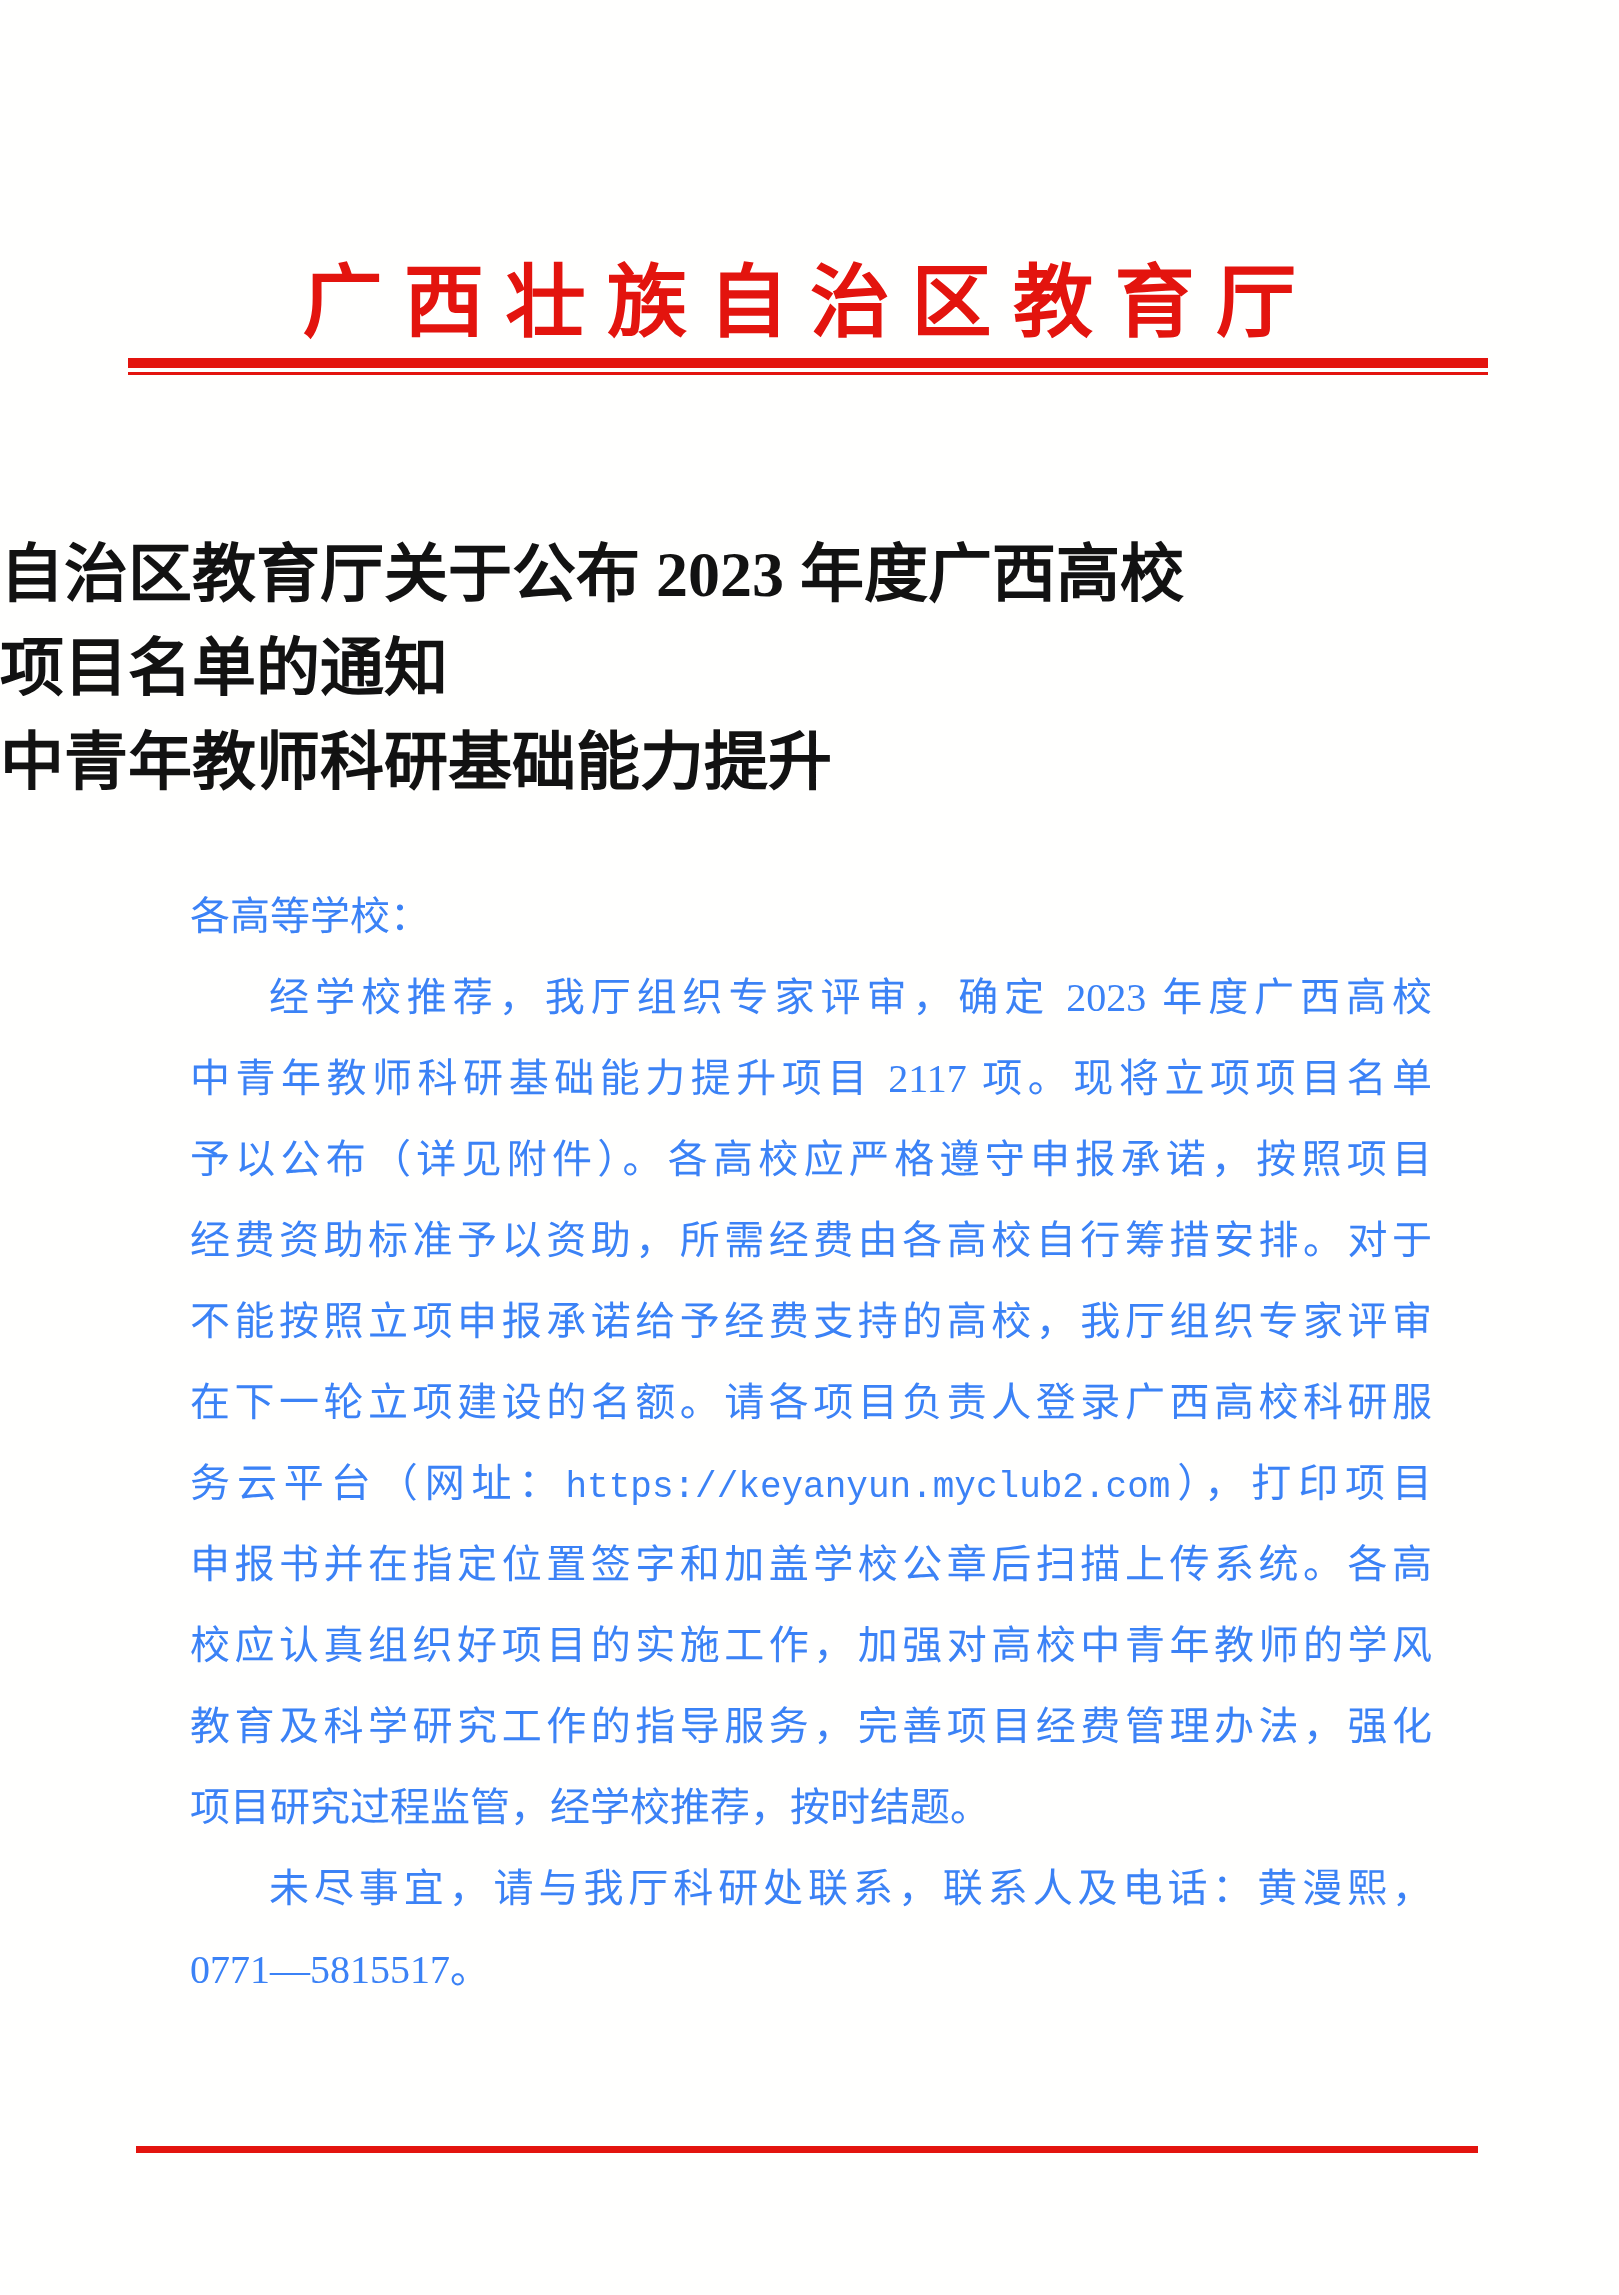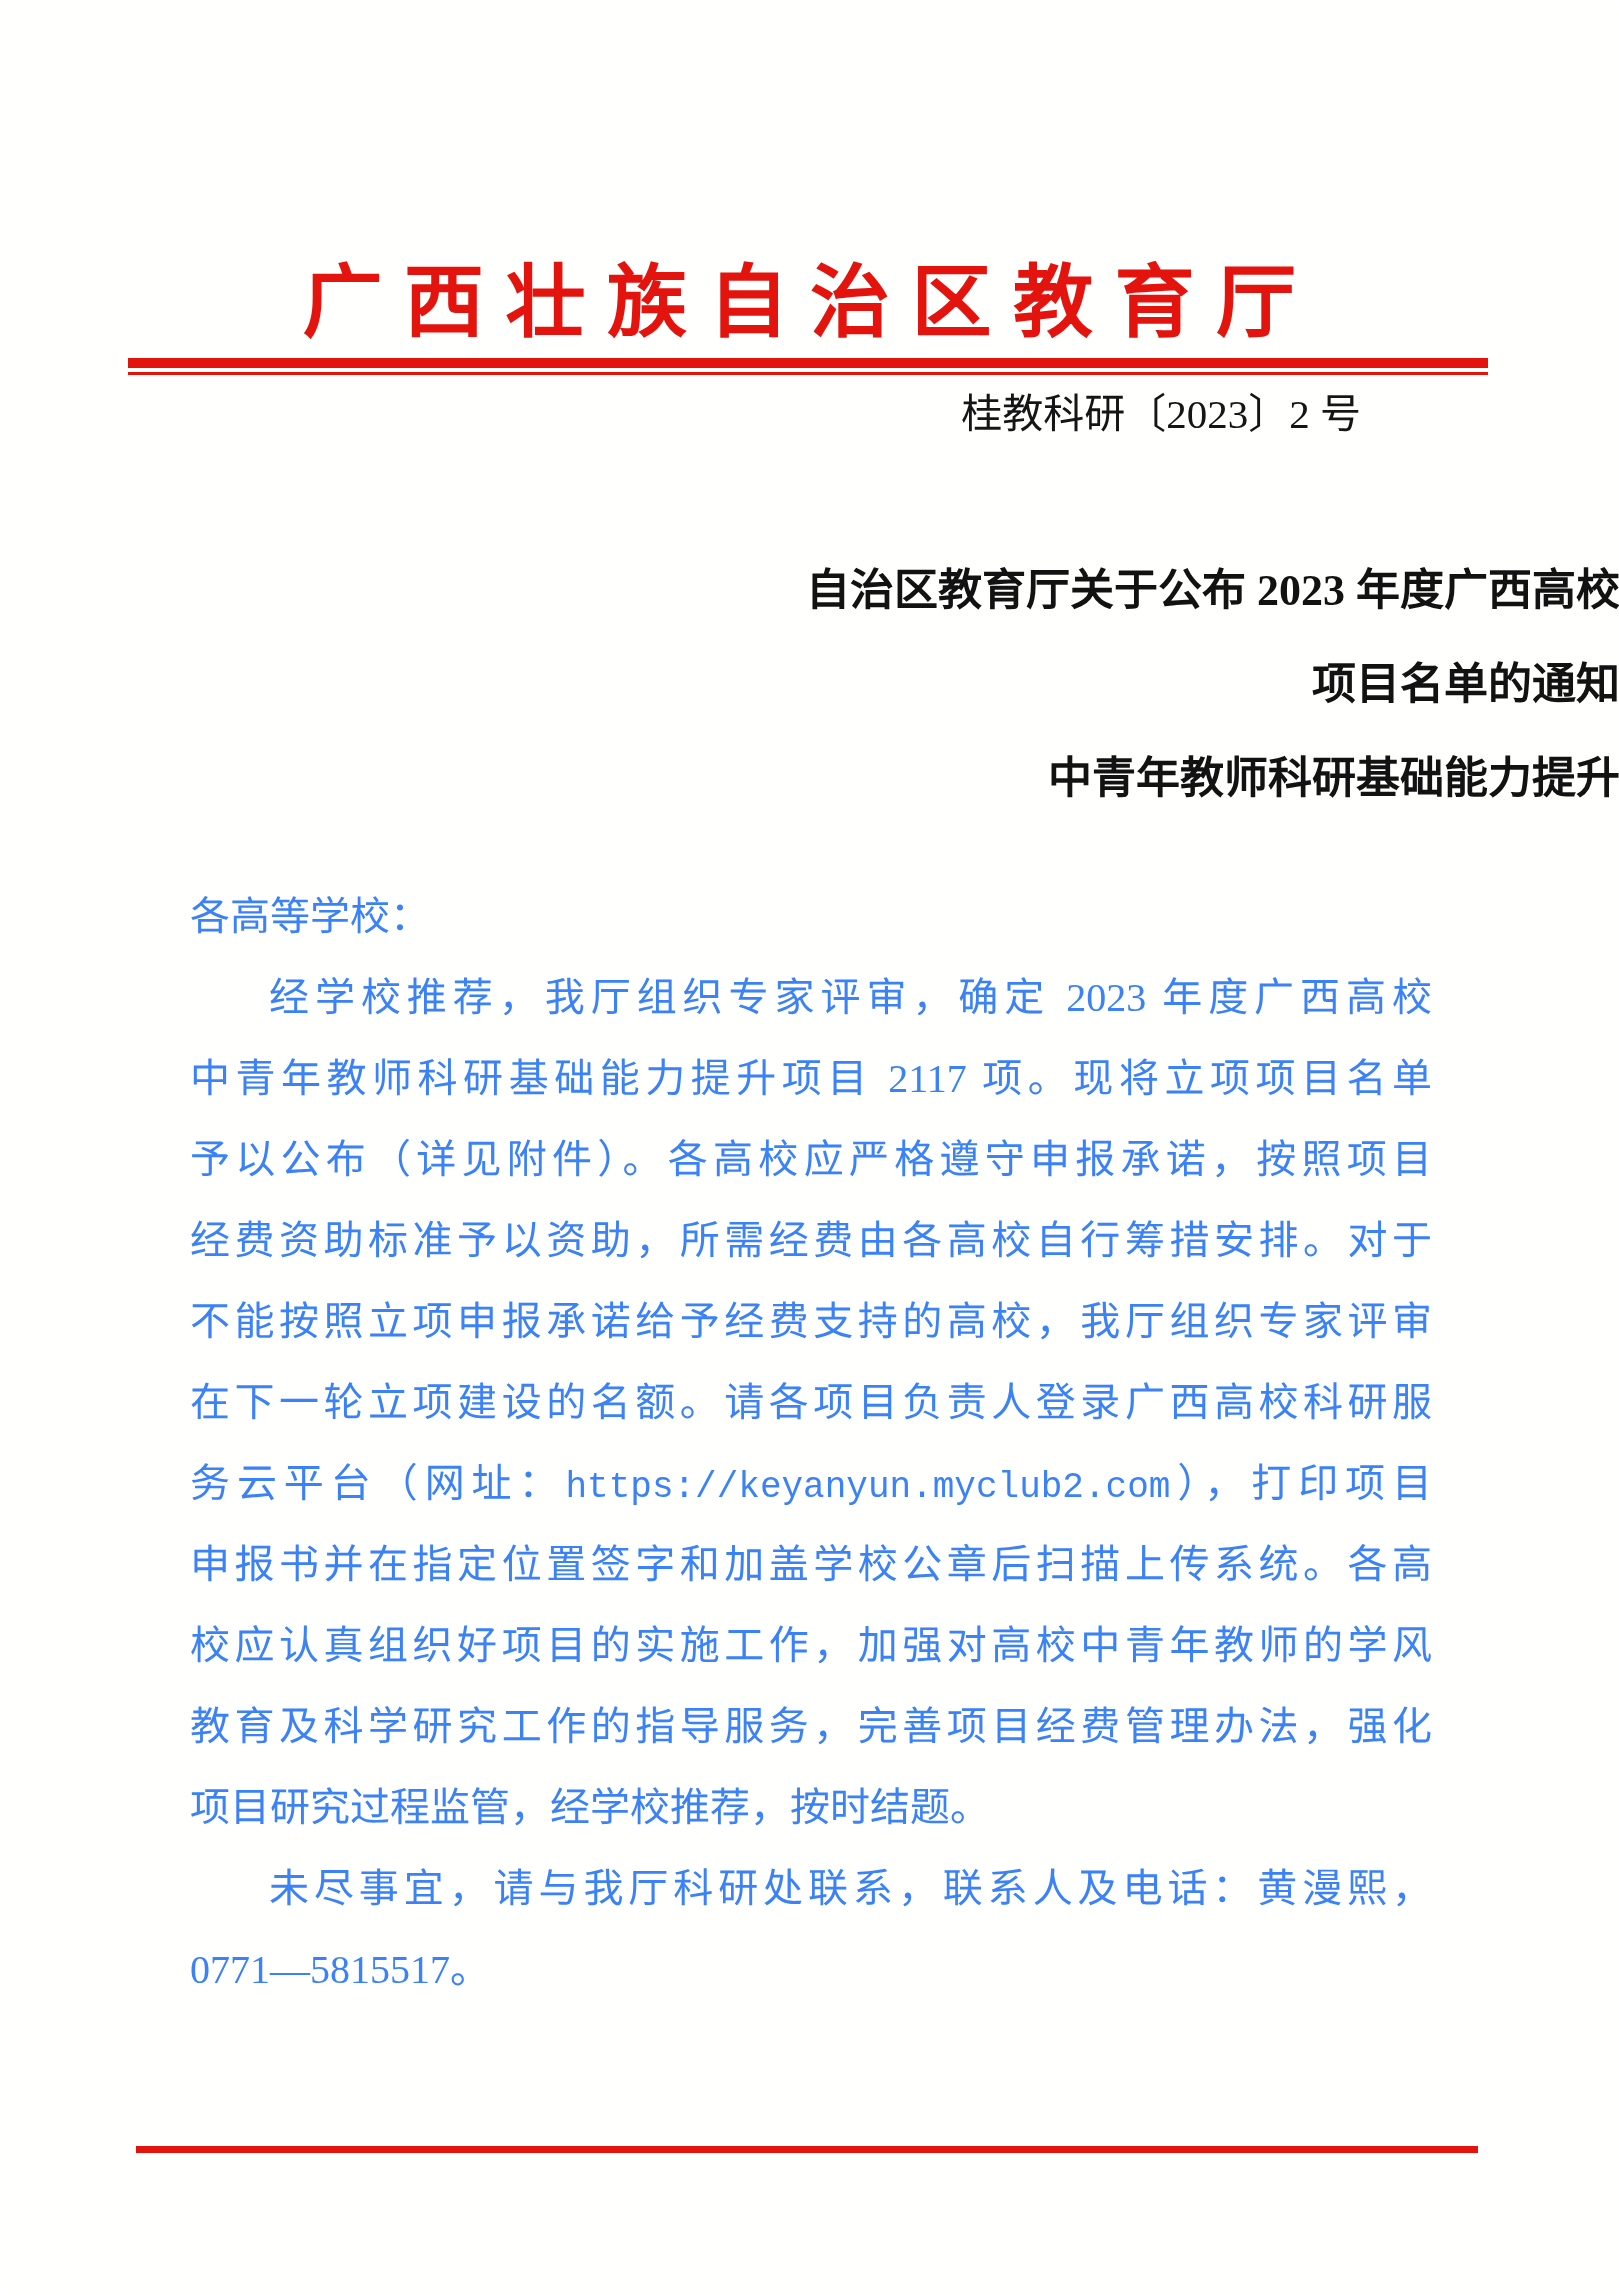--- a/index.html
+++ b/index.html
@@ -57,26 +57,26 @@
     right: 259px;
     font-size: 41px;
     line-height: 50px;
     color: #151515;
     white-space: nowrap;
   }
 
   
   .notice-title {
     position: absolute;
-    top: 544px;
+    top: 528px;
     left: 0;
     width: 100%;
-    text-align: right;
+    text-align: left;
     font-weight: 700;
-    font-size: 44px;
+    font-size: 64px;
     color: #121212;
   }
   .t-line {
     height: 94px;
     line-height: 94px;
     white-space: nowrap;
   }
 
   
   .body-text {
@@ -116,21 +116,20 @@
 </head>
 <body>
 
 <div class="page">
 
   <div class="letterhead">广西壮族自治区教育厅</div>
 
   <div class="rule-thick"></div>
   <div class="rule-thin"></div>
 
-  <div class="doc-number">桂教科研〔2023〕2 号</div>
 
   <div class="notice-title">
     <div class="t-line">自治区教育厅关于公布 2023 年度广西高校</div>
     <div class="t-line">项目名单的通知</div>
     <div class="t-line">中青年教师科研基础能力提升</div>
   </div>
 
   <div class="body-text">
     <div class="b-line">各高等学校：</div>
 

